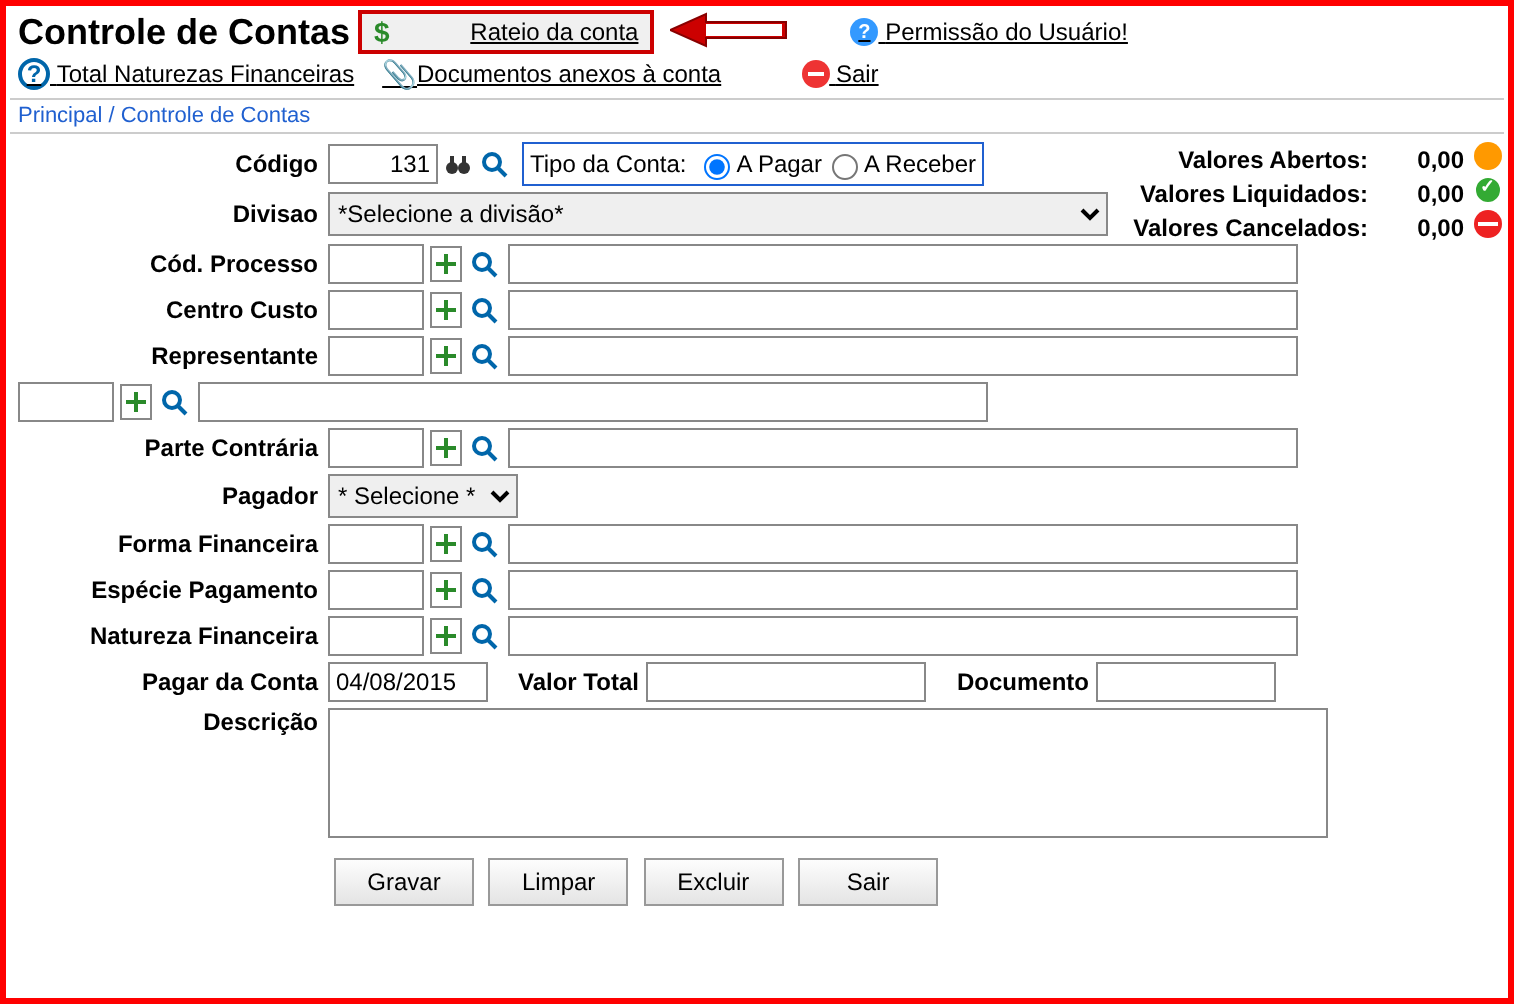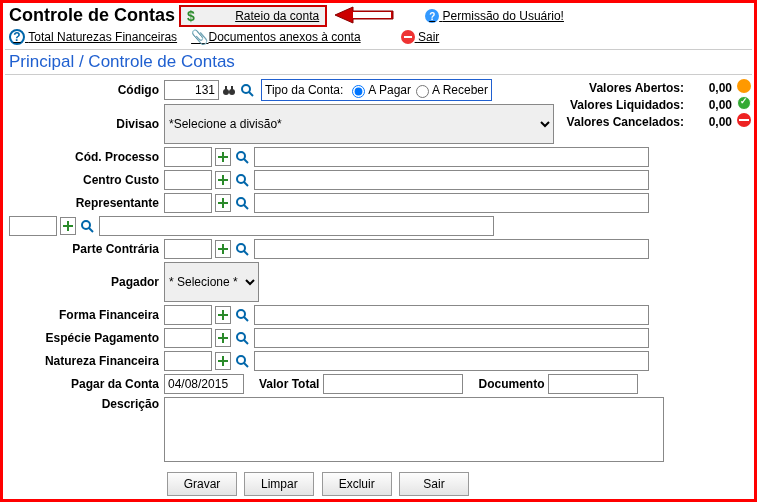--- a/index.html
+++ b/index.html
@@ -1,30 +1,30 @@
 <!DOCTYPE html>
 <html><head>
   <meta charset="utf-8">
   <style>
     * { box-sizing: border-box; }
     body { margin: 0; font-family: Arial, sans-serif; font-size: 12px; background: #fff; }
     .outer { width: 757px; height: 502px; border: 3px solid #f00; position: relative; padding: 2px; }
-    .header { display: flex; height: 22px; }
+    .header { display: flex; align-items: center; height: 22px; }
     .title { font-size: 18px; font-weight: bold; padding: 0 4px; }
     .rateio-box { border: 2px solid #c00; padding: 1px 6px; display: flex; align-items: center; background: #f0f0f0; }
     .rateio-box a { color: #000; }
     .arrow { margin-left: 8px; }
     .header2 { display: flex; align-items: center; margin-top: 2px; }
     .link-icon { display: inline-flex; align-items: center; margin-right: 20px; text-decoration: underline; color: #000; cursor: pointer; }
-    .breadcrumb { color: #2060d0; font-size: 17px; margin-top: 4px; padding: 2px 4px; border-top: 1px solid #ccc; border-bottom: 1px solid #ccc; }
+    .breadcrumb { color: #2060d0; font-size: 11px; margin-top: 4px; padding: 2px 4px; border-top: 1px solid #ccc; border-bottom: 1px solid #ccc; }
     .form-area { padding: 4px; }
     .row { display: flex; align-items: center; margin-bottom: 3px; }
     .label { width: 155px; text-align: right; font-weight: bold; padding-right: 5px; font-size: 12px; }
     input[type=text] { border: 1px solid #888; height: 20px; padding: 1px 3px; font-size: 12px; background: #fff; }
-    select { border: 1px solid #888; height: 40px; font-size: 12px; }
+    select { border: 1px solid #888; height: 22px; font-size: 12px; }
     .codigo-input { width: 55px; text-align: right; }
     .bino, .mag { width: 16px; height: 16px; display: inline-flex; align-items: center; justify-content: center; margin-left: 2px; }
     .tipo-box { border: 1px solid #2060d0; padding: 2px 3px; margin-left: 6px; display: inline-flex; align-items: center; }
     .tipo-label { color: #000; margin-right: 4px; }
     .valores { display: inline-block; margin-left: auto; font-weight: bold; }
     .valores-row { display: flex; align-items: center; }
     .valores-row span.vl { width: 130px; text-align: right; }
     .valores-row span.vv { width: 40px; text-align: right; margin-left: 8px; }
     .valores-row span.vi { width: 18px; text-align: center; margin-left: 3px; }
     .divisao-select { width: 390px; }

